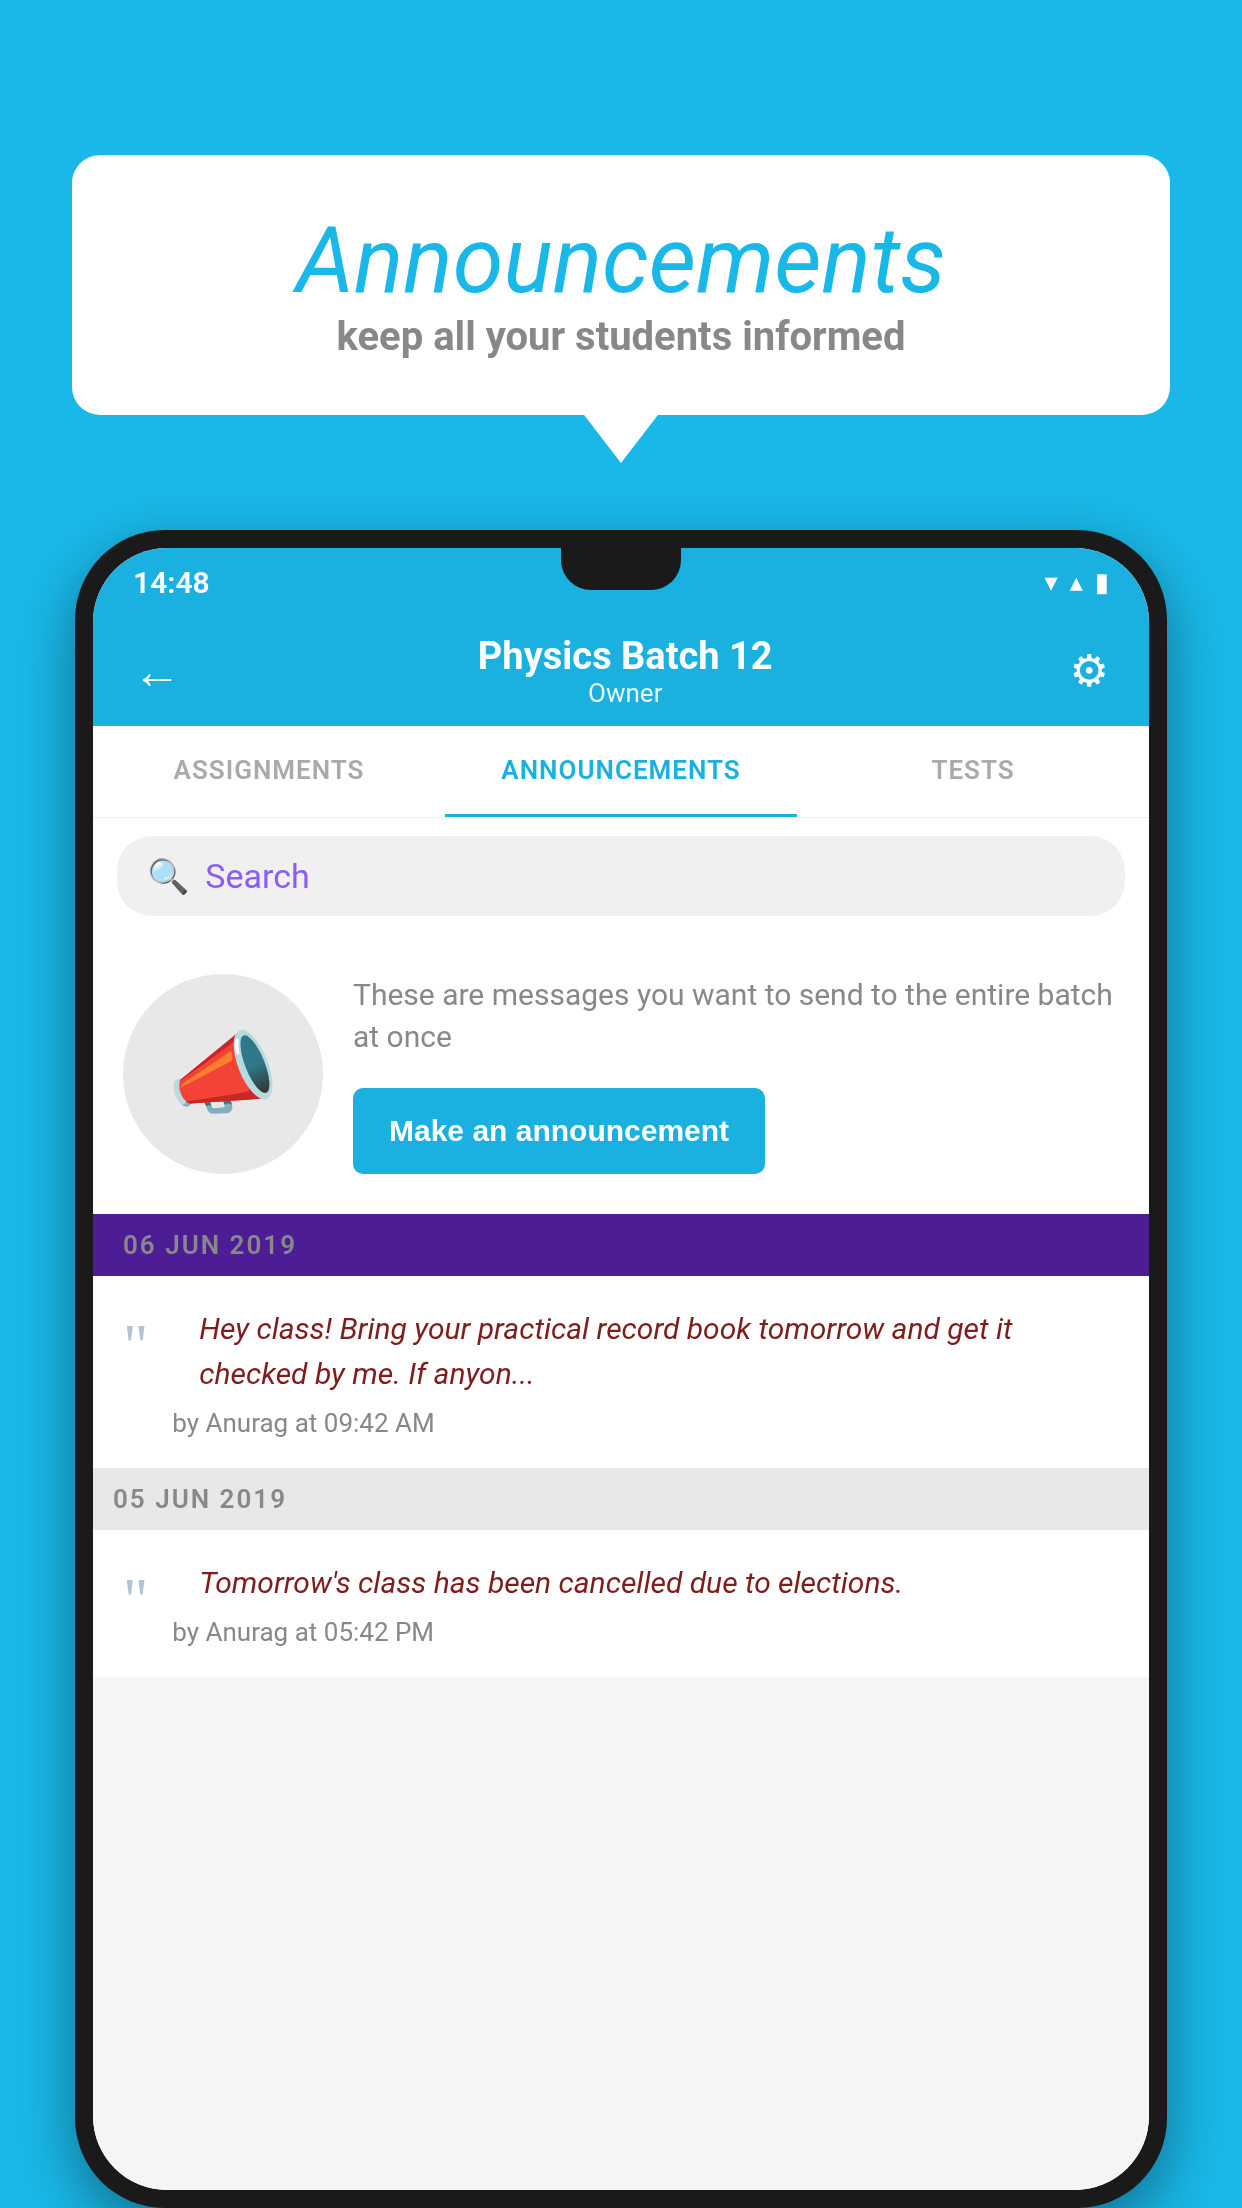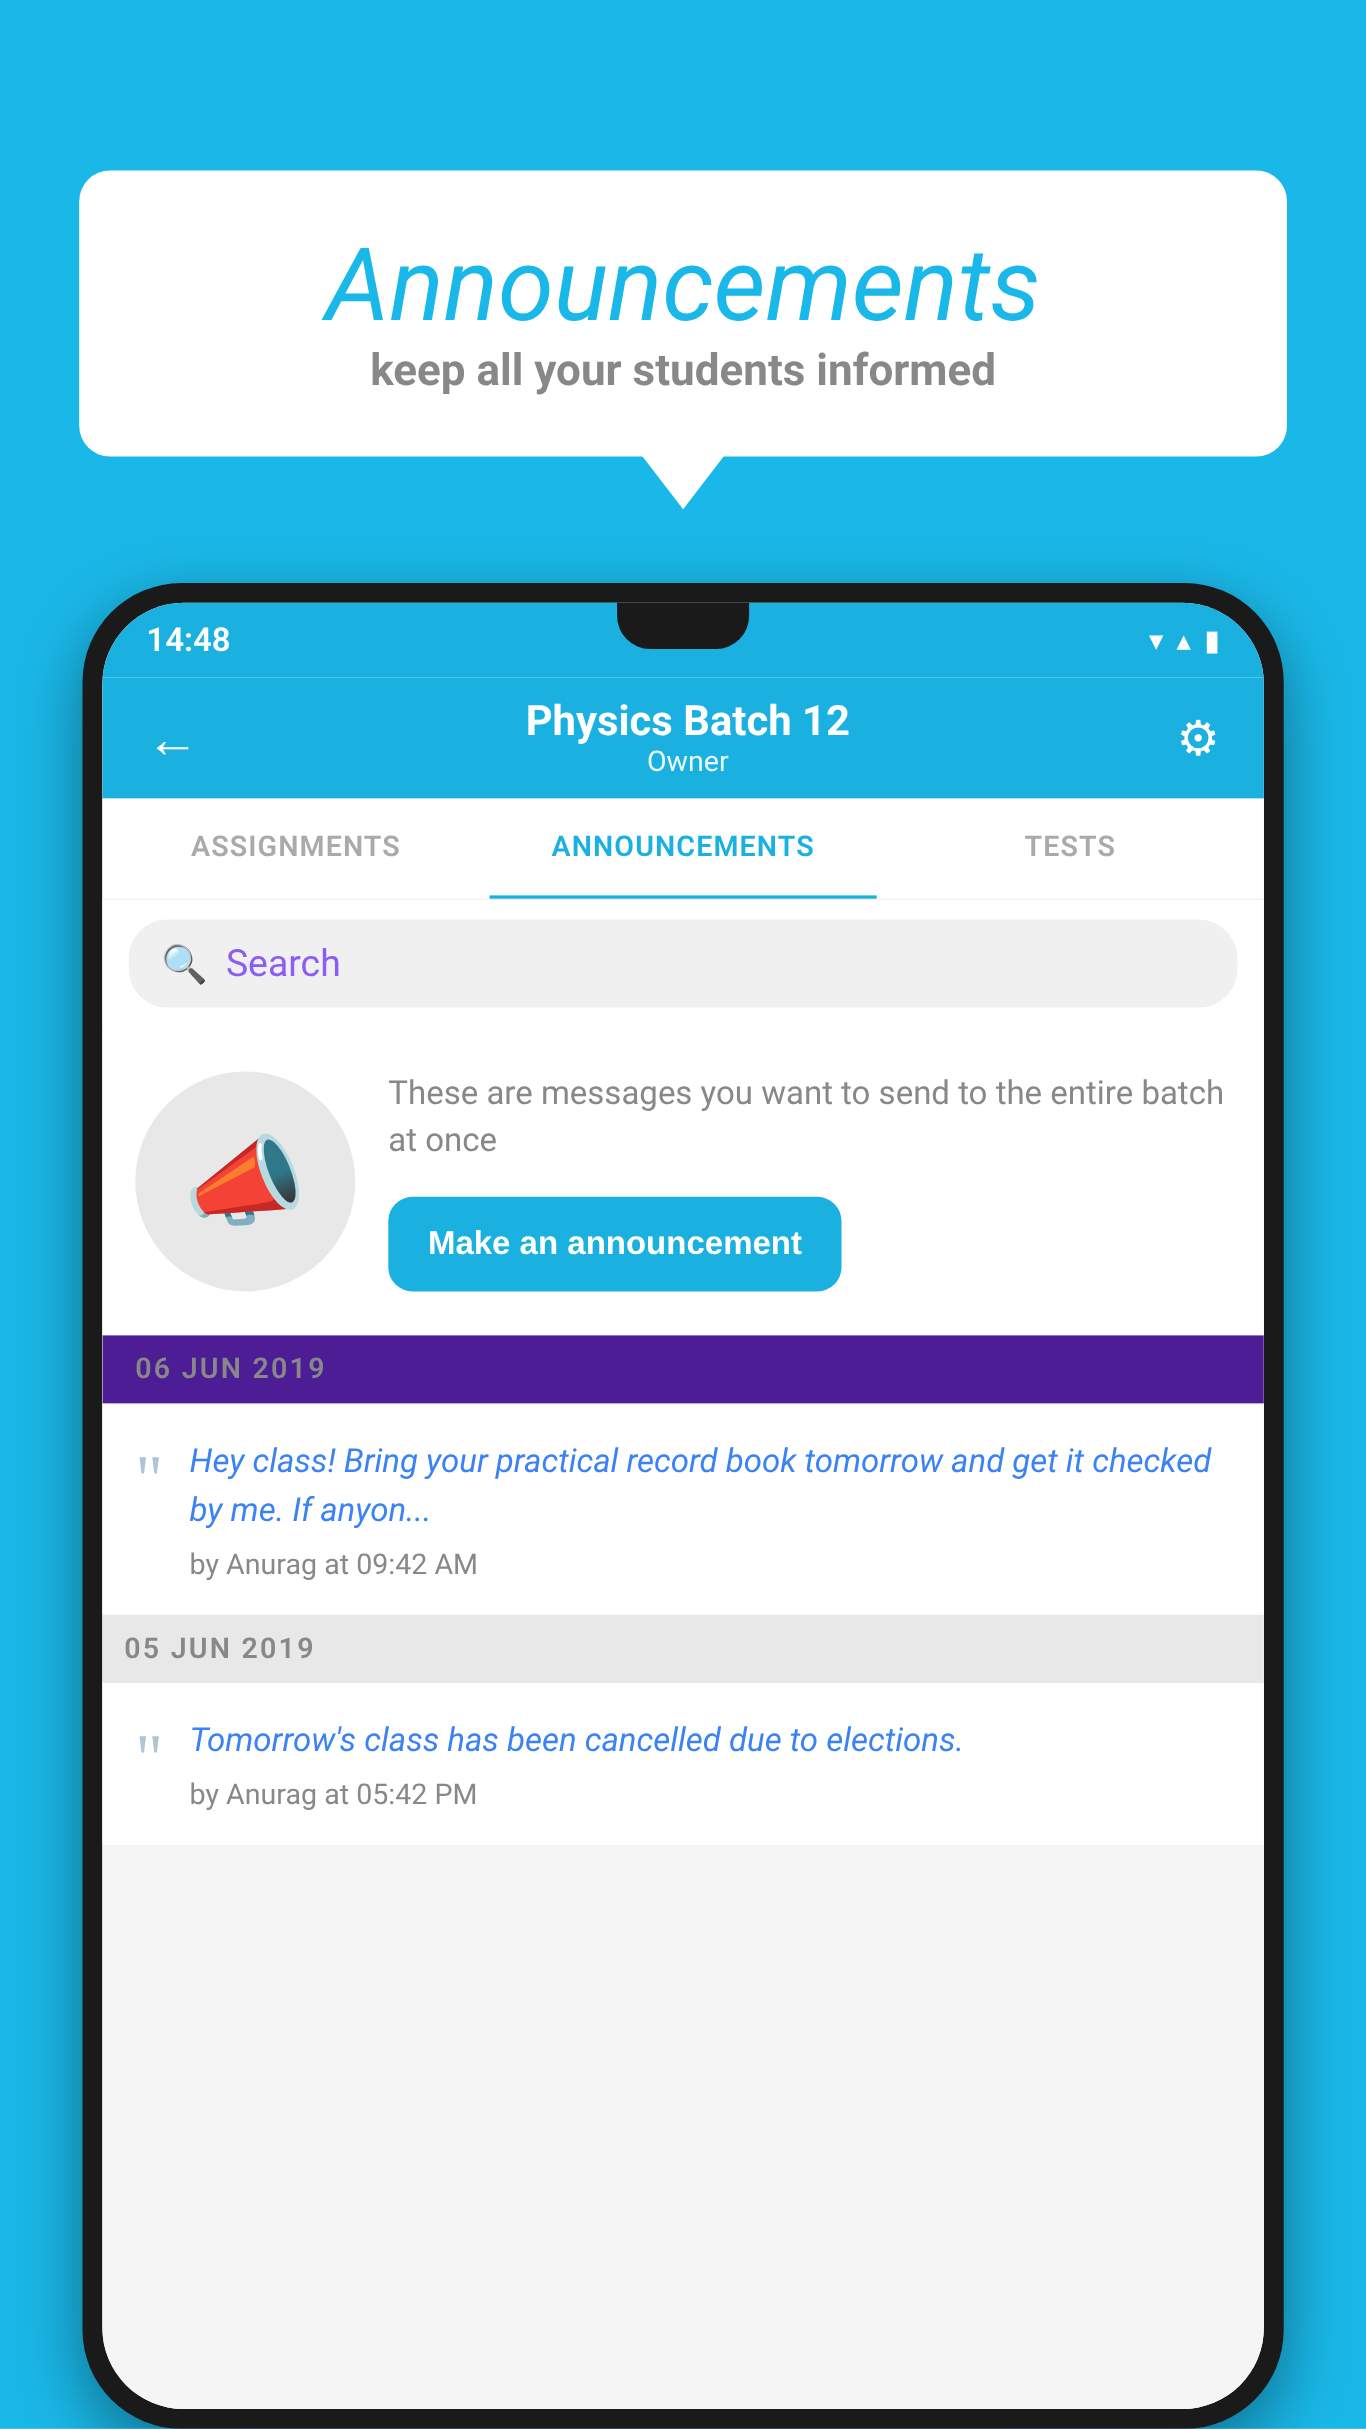--- a/index.html
+++ b/index.html
@@ -241,21 +241,21 @@
     .promo-description {
       color: #888;
       font-size: 30px;
       line-height: 1.4;
       margin-bottom: 30px;
     }
     .make-announcement-btn {
       background: #1ab0e0;
       color: white;
       border: none;
-      border-radius: 22px;
+      border-radius: 10px;
       padding: 26px 36px;
       font-size: 30px;
       font-weight: 600;
       cursor: pointer;
       white-space: nowrap;
     }
 
     
     .date-separator {
       background: #4c1d95;
@@ -281,24 +281,25 @@
       font-family: Georgia, serif;
       line-height: 1;
       flex-shrink: 0;
       margin-top: 8px;
     }
     .announcement-content {
       flex: 1;
     }
     .announcement-text {
       font-size: 30px;
-      color: #3b82f6;
+      color: #7f1d1d;
       font-style: italic;
       line-height: 1.5;
       margin-bottom: 12px;
+      margin-left: 27px;
     }
     .announcement-meta {
       font-size: 26px;
       color: #888;
     }
 
     
     .date-separator-2 {
       background: #e8e8e8;
       padding: 16px 20px;

